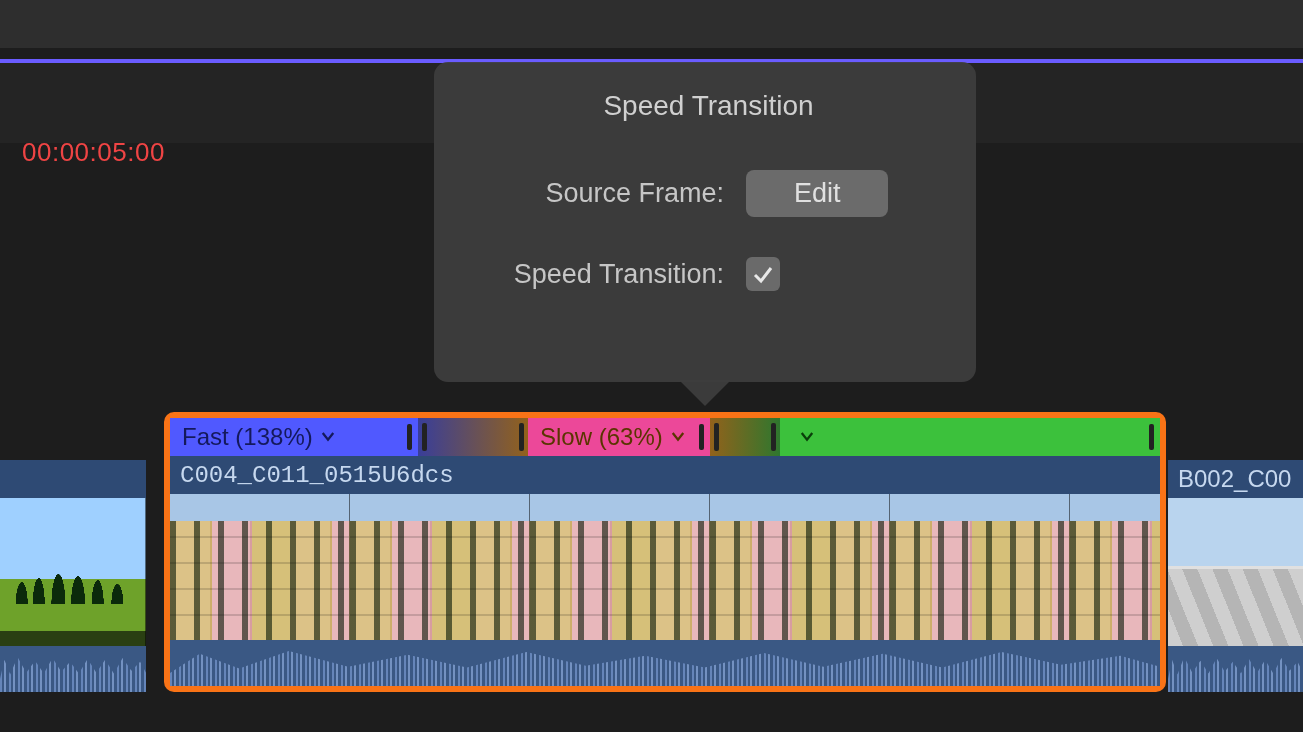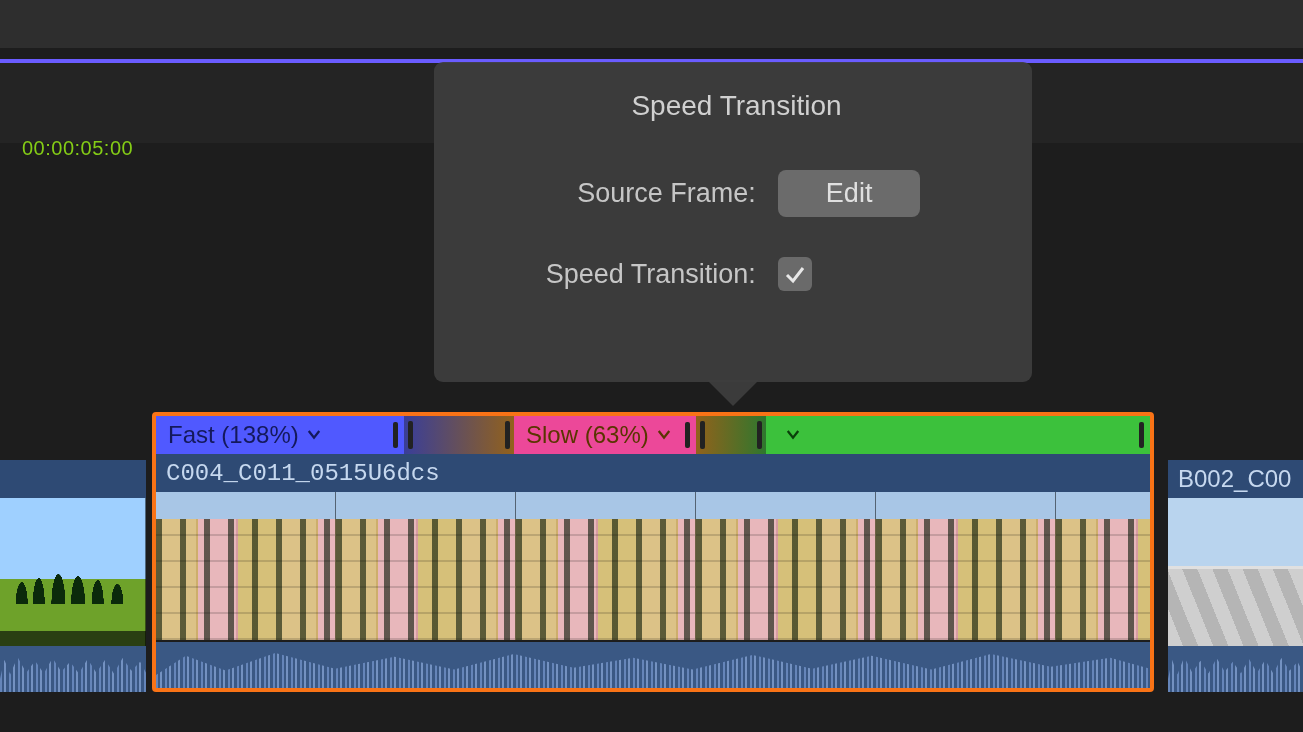--- a/index.html
+++ b/index.html
@@ -10,31 +10,31 @@
   .ruler-line {
     position: absolute; left: 0; top: 59px; width: 100%; height: 4px;
     background: #6a5cff;
   }
   .ruler-area {
     position: absolute; left: 0; top: 63px; width: 100%; height: 80px;
     background: #242424;
   }
   .timecode {
     position: absolute; left: 22px; top: 74px;
-    font-size: 20px; color: #84cc16; letter-spacing: 0.5px;
+    font-size: 26px; color: #ef4444; letter-spacing: 0.5px;
     font-variant-numeric: tabular-nums;
   }
 
   
   .popover {
     position: absolute;
     left: 434px; top: 62px;
-    width: 598px; height: 320px;
+    width: 542px; height: 320px;
     background: rgba(62,62,62,0.92);
-    border-radius: 9px;
+    border-radius: 14px;
     color: #c6c6c6;
     display: flex; flex-direction: column; align-items: center;
     padding-top: 28px;
     z-index: 20;
     padding-left: 7px;
   }
   .popover::after {
     content: "";
     position: absolute;
     left: 50%; transform: translateX(-50%);
@@ -69,21 +69,21 @@
   
   .timeline { position: absolute; left: 0; top: 412px; width: 100%; height: 290px; }
 
   .clip {
     position: absolute;
     top: 48px;
     height: 232px;
     border-radius: 4px;
   }
   .clip-left  { left: 0; width: 146px; }
-  .clip-main  { left: 152px; width: 1002px; top: 0; height: 280px; border: 4px solid #f97316; border-radius: 4px; }
+  .clip-main  { left: 164px; width: 1002px; top: 0; height: 280px; border: 6px solid #f97316; border-radius: 10px; }
   .clip-right { left: 1168px; width: 135px; padding-left: 36px; }
 
   .clip-title-bar {
     position: absolute; left: 0; top: 0; width: 100%; height: 38px;
     background: #2e4a74; display: flex; align-items: center; padding-left: 10px;
     color: #c6d8ef; font-size: 24px;
     overflow: hidden; white-space: nowrap;
   }
   .clip-main .clip-title-bar { top: 38px; font-family: Liberation Mono, monospace; }
 

